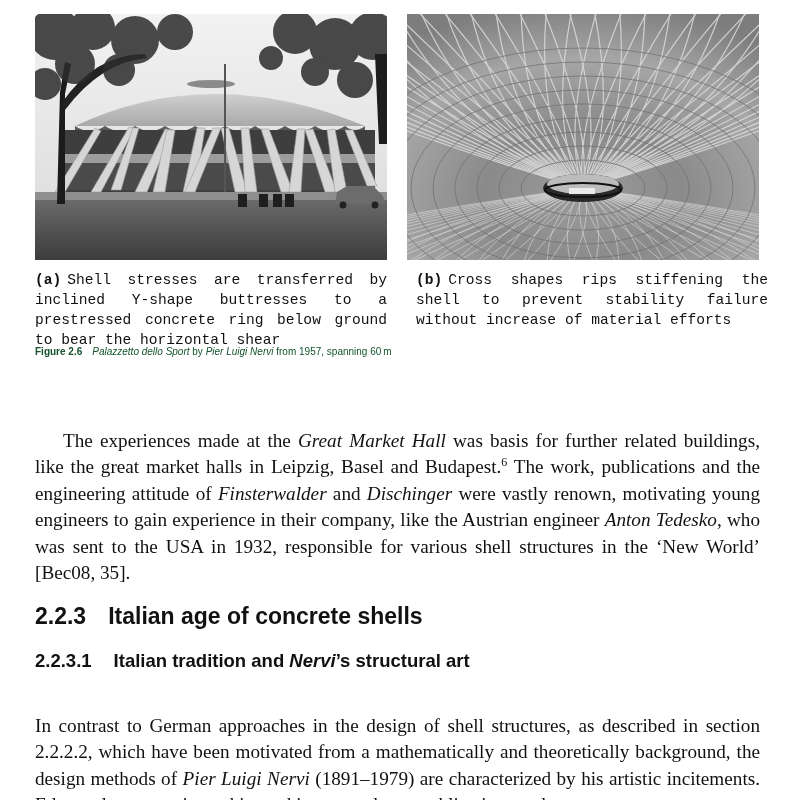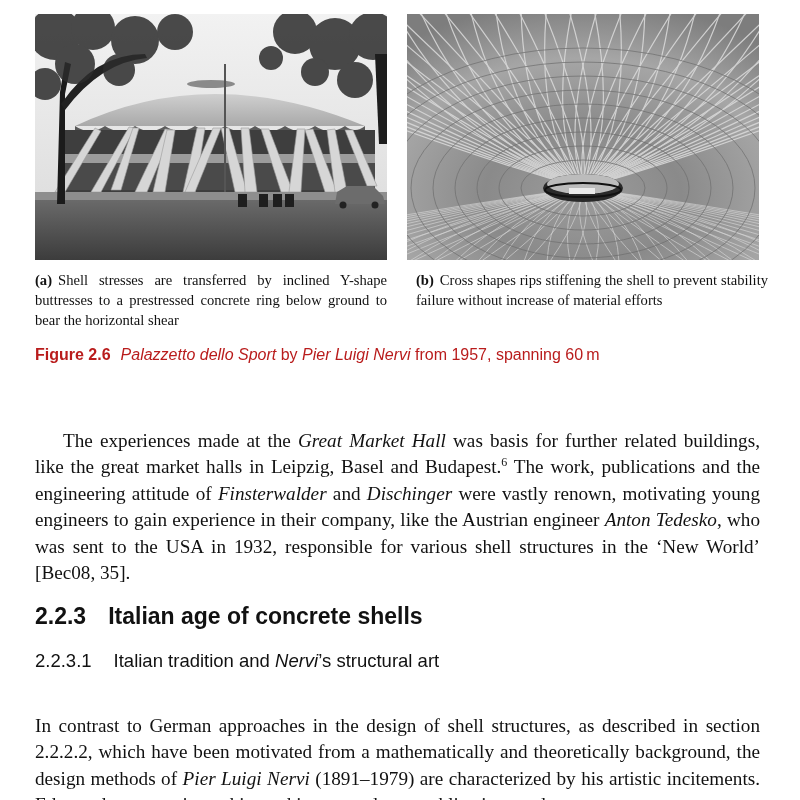--- a/index.html
+++ b/index.html
@@ -3,47 +3,47 @@
 <meta charset="utf-8">
 <style>
   html, body { margin: 0; padding: 0; background: #ffffff; }
   body { width: 800px; height: 800px; overflow: hidden; position: relative; color: #111; }
   .fig { position: absolute; top: 14px; }
   .fig-a { left: 35px; width: 352px; height: 246px; }
   .fig-b { left: 407px; width: 352px; height: 246px; }
   .fig svg { display: block; width: 100%; height: 100%; }
   .subcap {
     position: absolute; top: 270px; width: 352px;
-    font-family: Liberation Serif, serif; font-size: 14.6px; line-height: 20px;
+    font-family: Liberation Mono, monospace; font-size: 14.6px; line-height: 20px;
     text-align: justify; color: #111;
   }
   .subcap-a { left: 35px; }
   .subcap-b { left: 416px; }
   .subcap b { font-weight: bold; margin-right: 6px; }
   .figcap {
     position: absolute; top: 346px; left: 35px;
-    font-family: "Liberation Sans", sans-serif; font-size: 16px; color: #b91c1c;
+    font-family: "Liberation Sans", sans-serif; font-size: 10px; color: #14532d;
   }
   .figcap b { margin-right: 10px; }
   .body-p {
     position: absolute; left: 35px; width: 725px;
     font-family: "Liberation Serif", serif; font-size: 19.2px; line-height: 26.4px;
     text-align: justify; color: #111;
   }
   .p1 { top: 428px; text-indent: 28px; }
   .p2 { top: 713px; }
   .body-p i { font-style: italic; }
   .body-p sup { font-size: 12px; line-height: 0; vertical-align: 7px; }
   .h3 {
     position: absolute; top: 603px; left: 35px;
     font-family: "Liberation Sans", sans-serif; font-weight: bold; font-size: 23px; color: #111;
   }
   .h4 {
     position: absolute; top: 650px; left: 35px;
-    font-family: "Liberation Sans", sans-serif; font-weight: normal; font-size: 18.5px; color: #111;
+    font-family: "Liberation Sans", sans-serif; font-weight: bold; font-size: 18.5px; color: #111;
   }
   .num { margin-right: 22px; }
 </style>
 </head>
 <body>
 
 <div class="fig fig-a">
   <svg viewBox="0 0 352 246" preserveAspectRatio="none">
     <defs>
       <linearGradient id="skyA" x1="0" y1="0" x2="0" y2="1">

